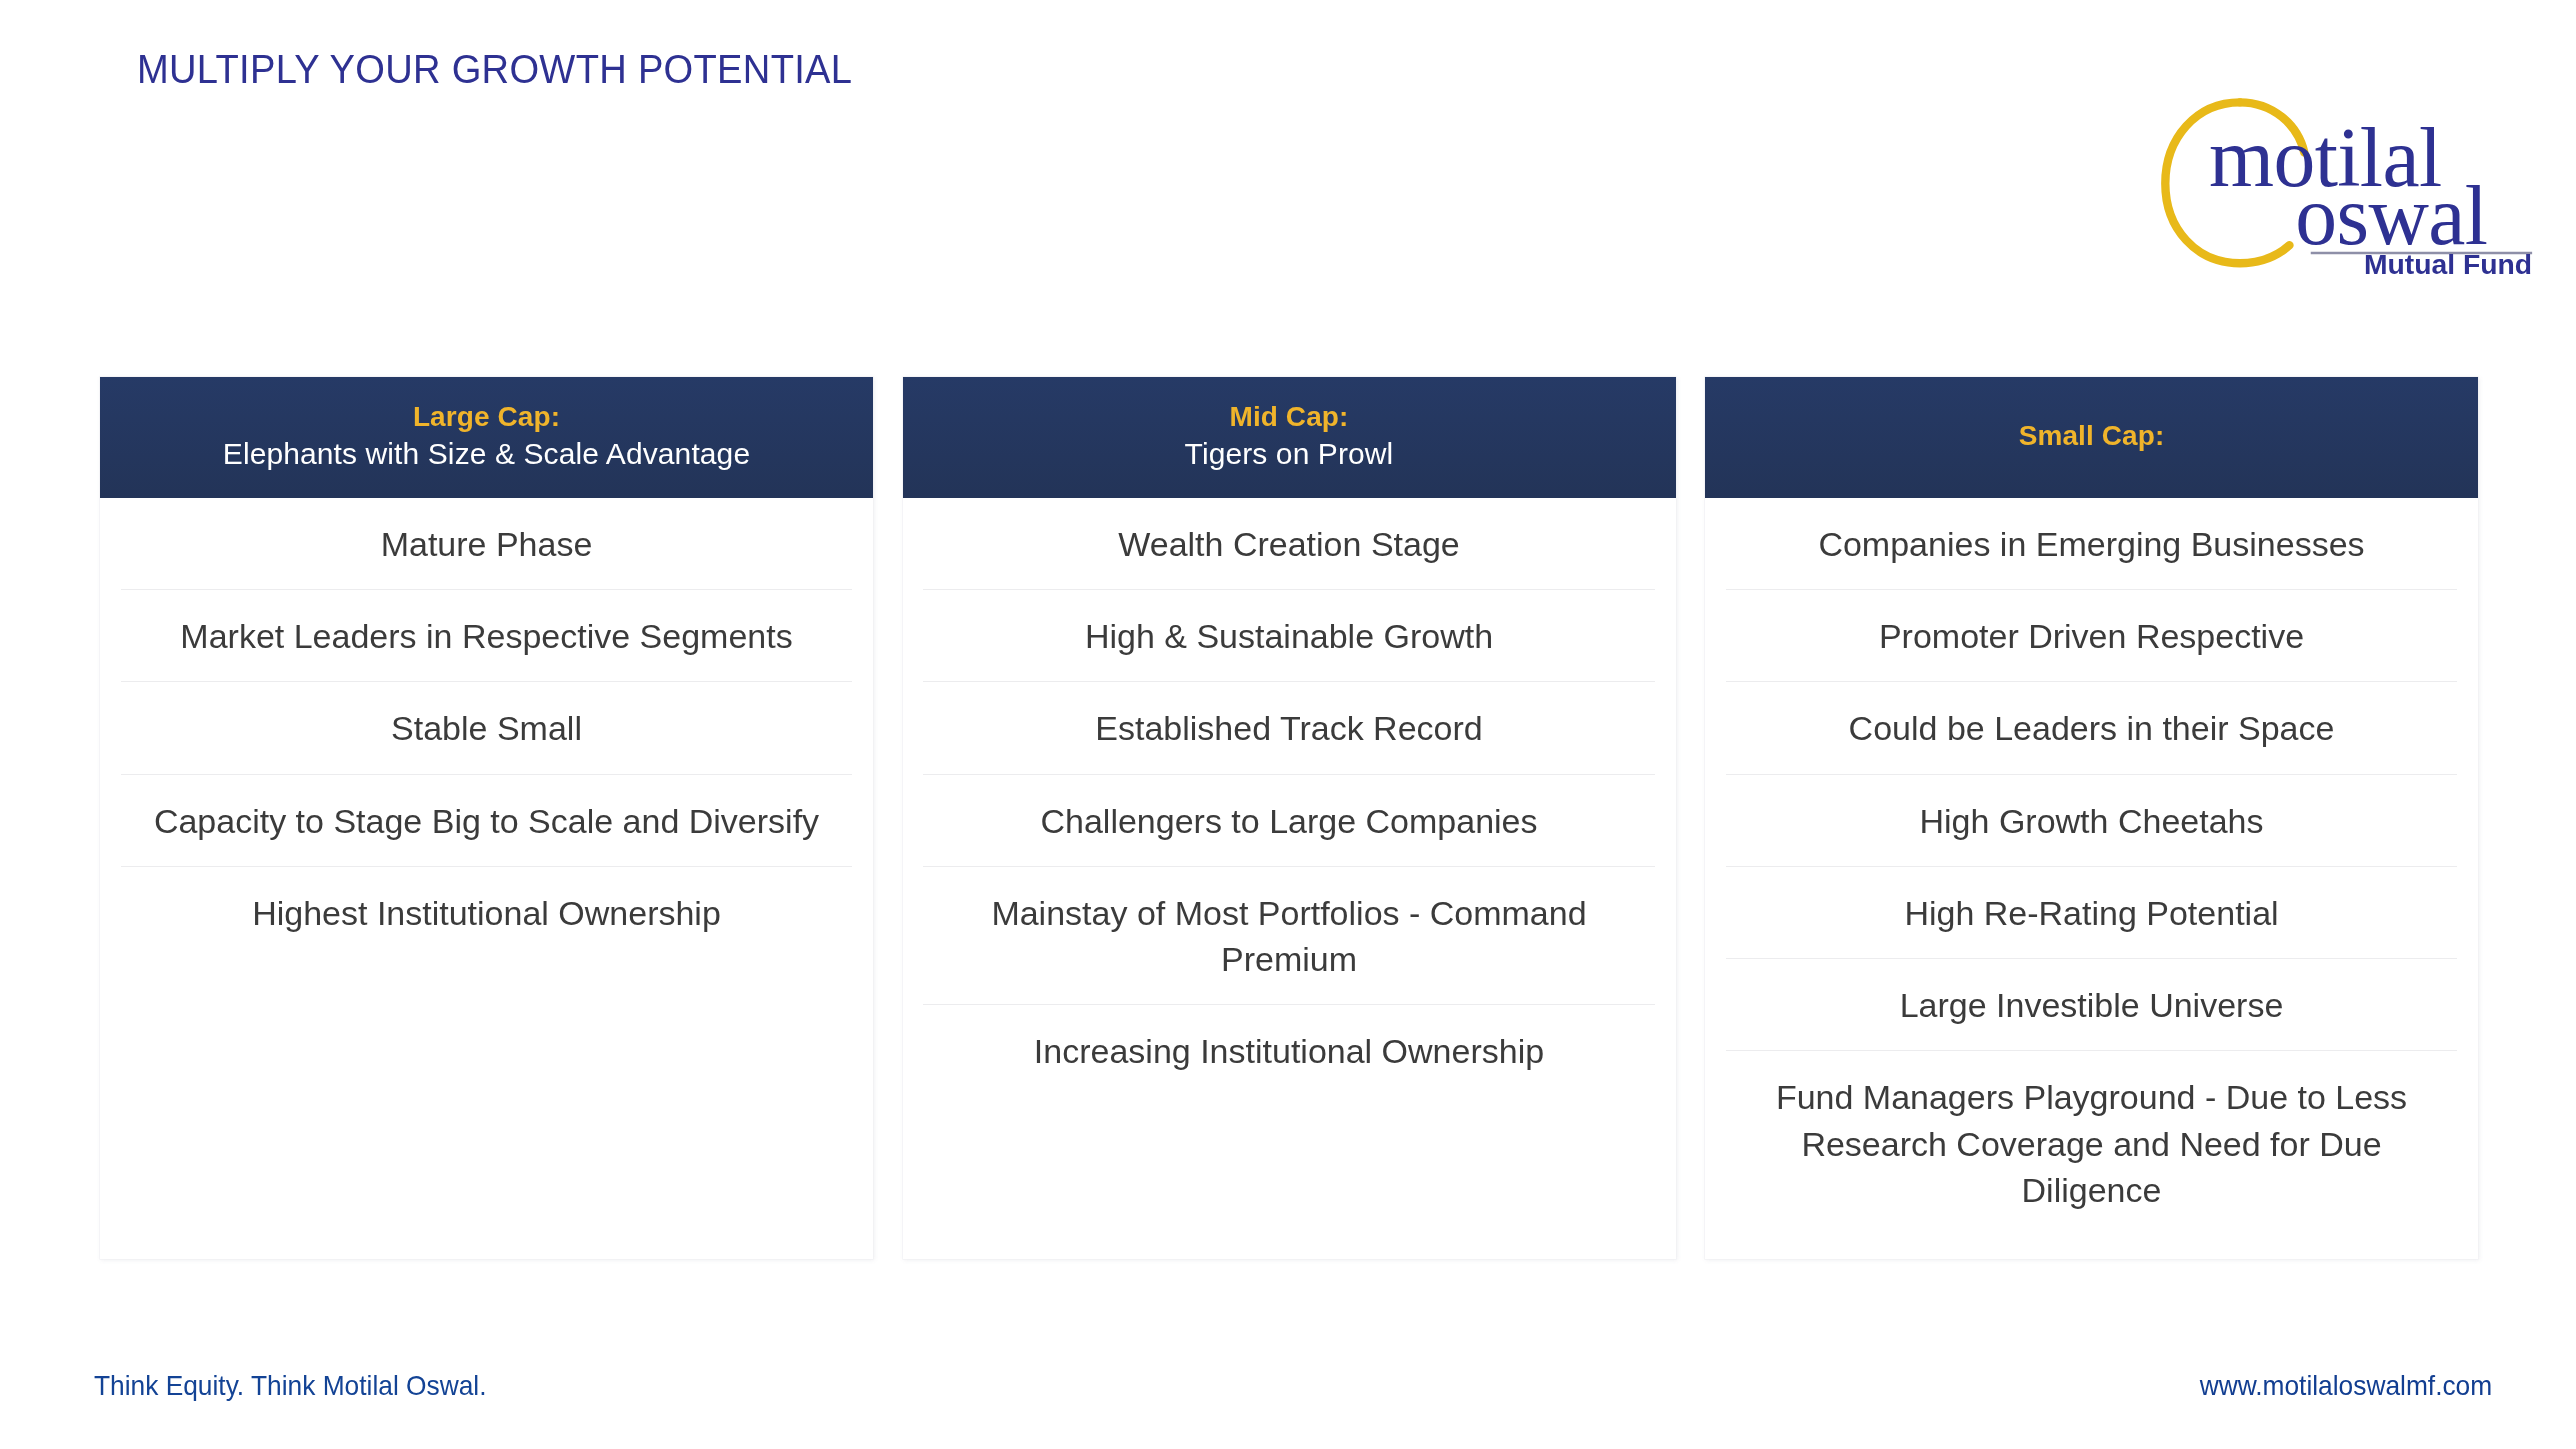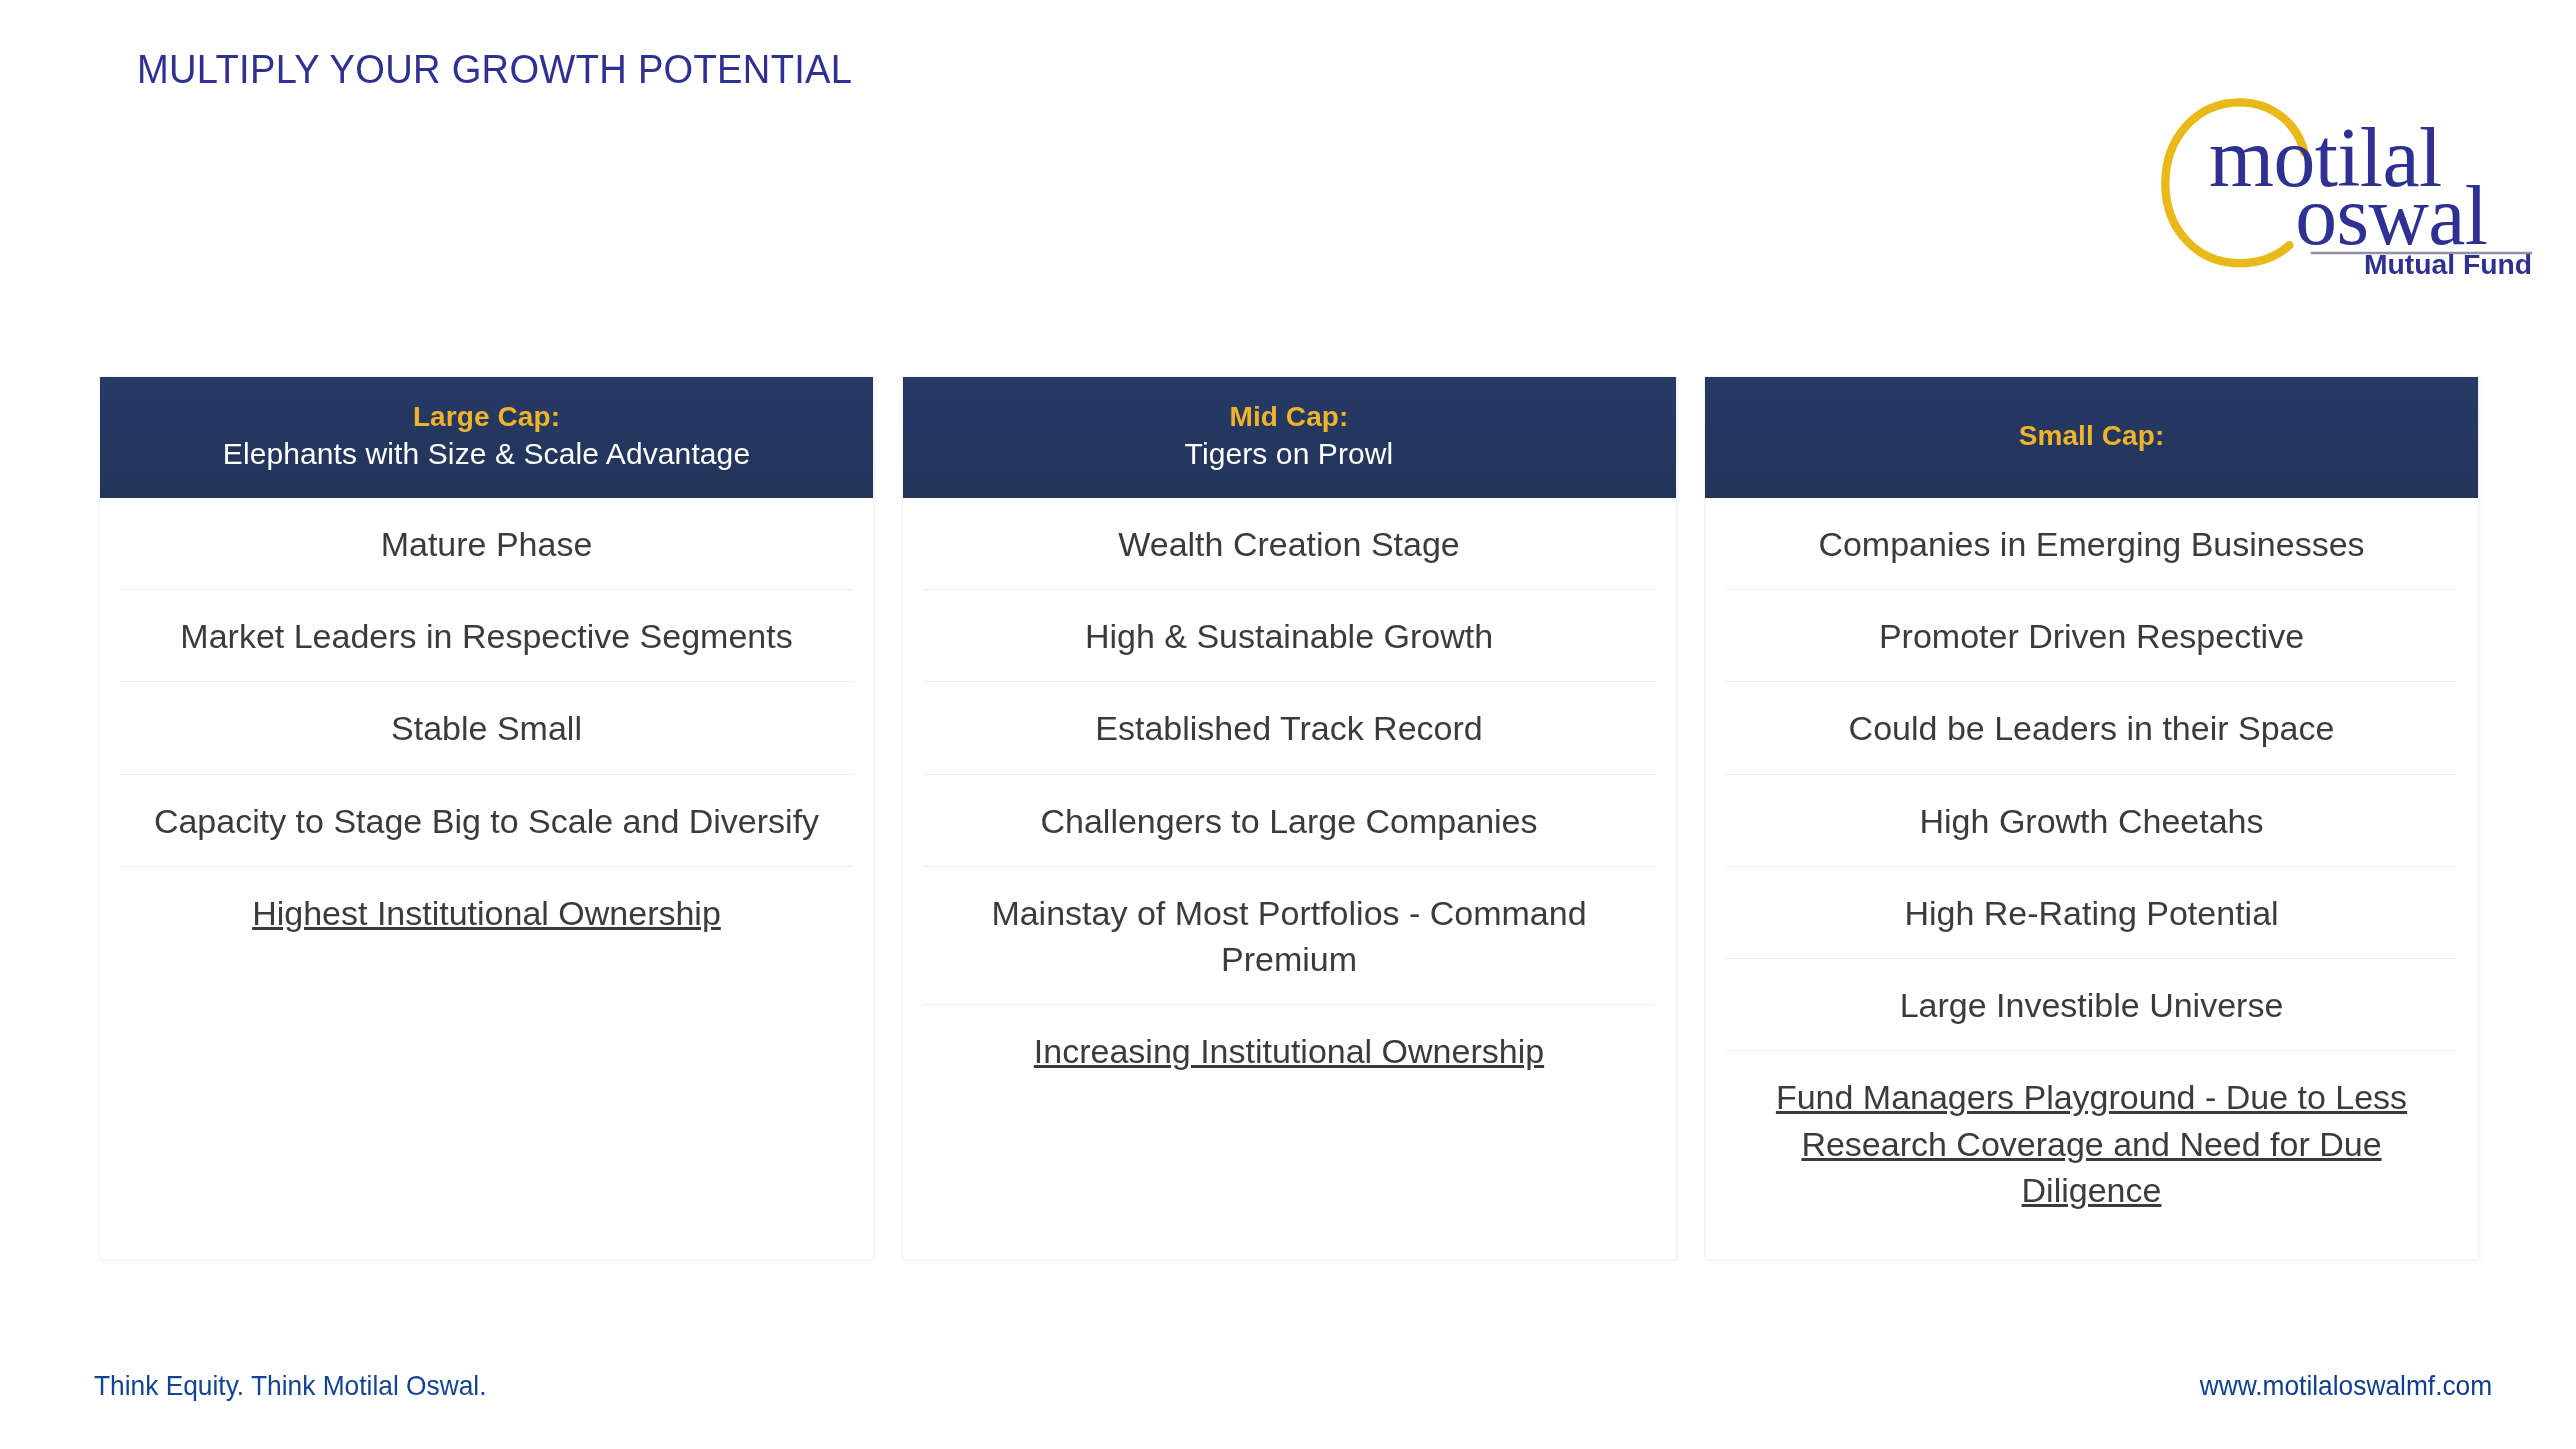--- a/index.html
+++ b/index.html
@@ -96,21 +96,21 @@
 
   .card-item {
     font-size: 34px;
     line-height: 1.36;
     color: #3b3b3b;
     text-align: center;
     padding: 23px 3.9px 22px 3.9px;
     border-bottom: 1.3px solid #ececee;
     box-sizing: border-box;
   }
-  .card-item:last-child { border-bottom: none; text-decoration: underline; }
+  .card-item:last-child { border-bottom: none; }
 
   
   #footer-tagline {
     position: absolute;
     left: 94px;
     top: 1370px;
     font-size: 28px;
     color: #134395;
     transform: scaleX(0.94);
     transform-origin: left top;

